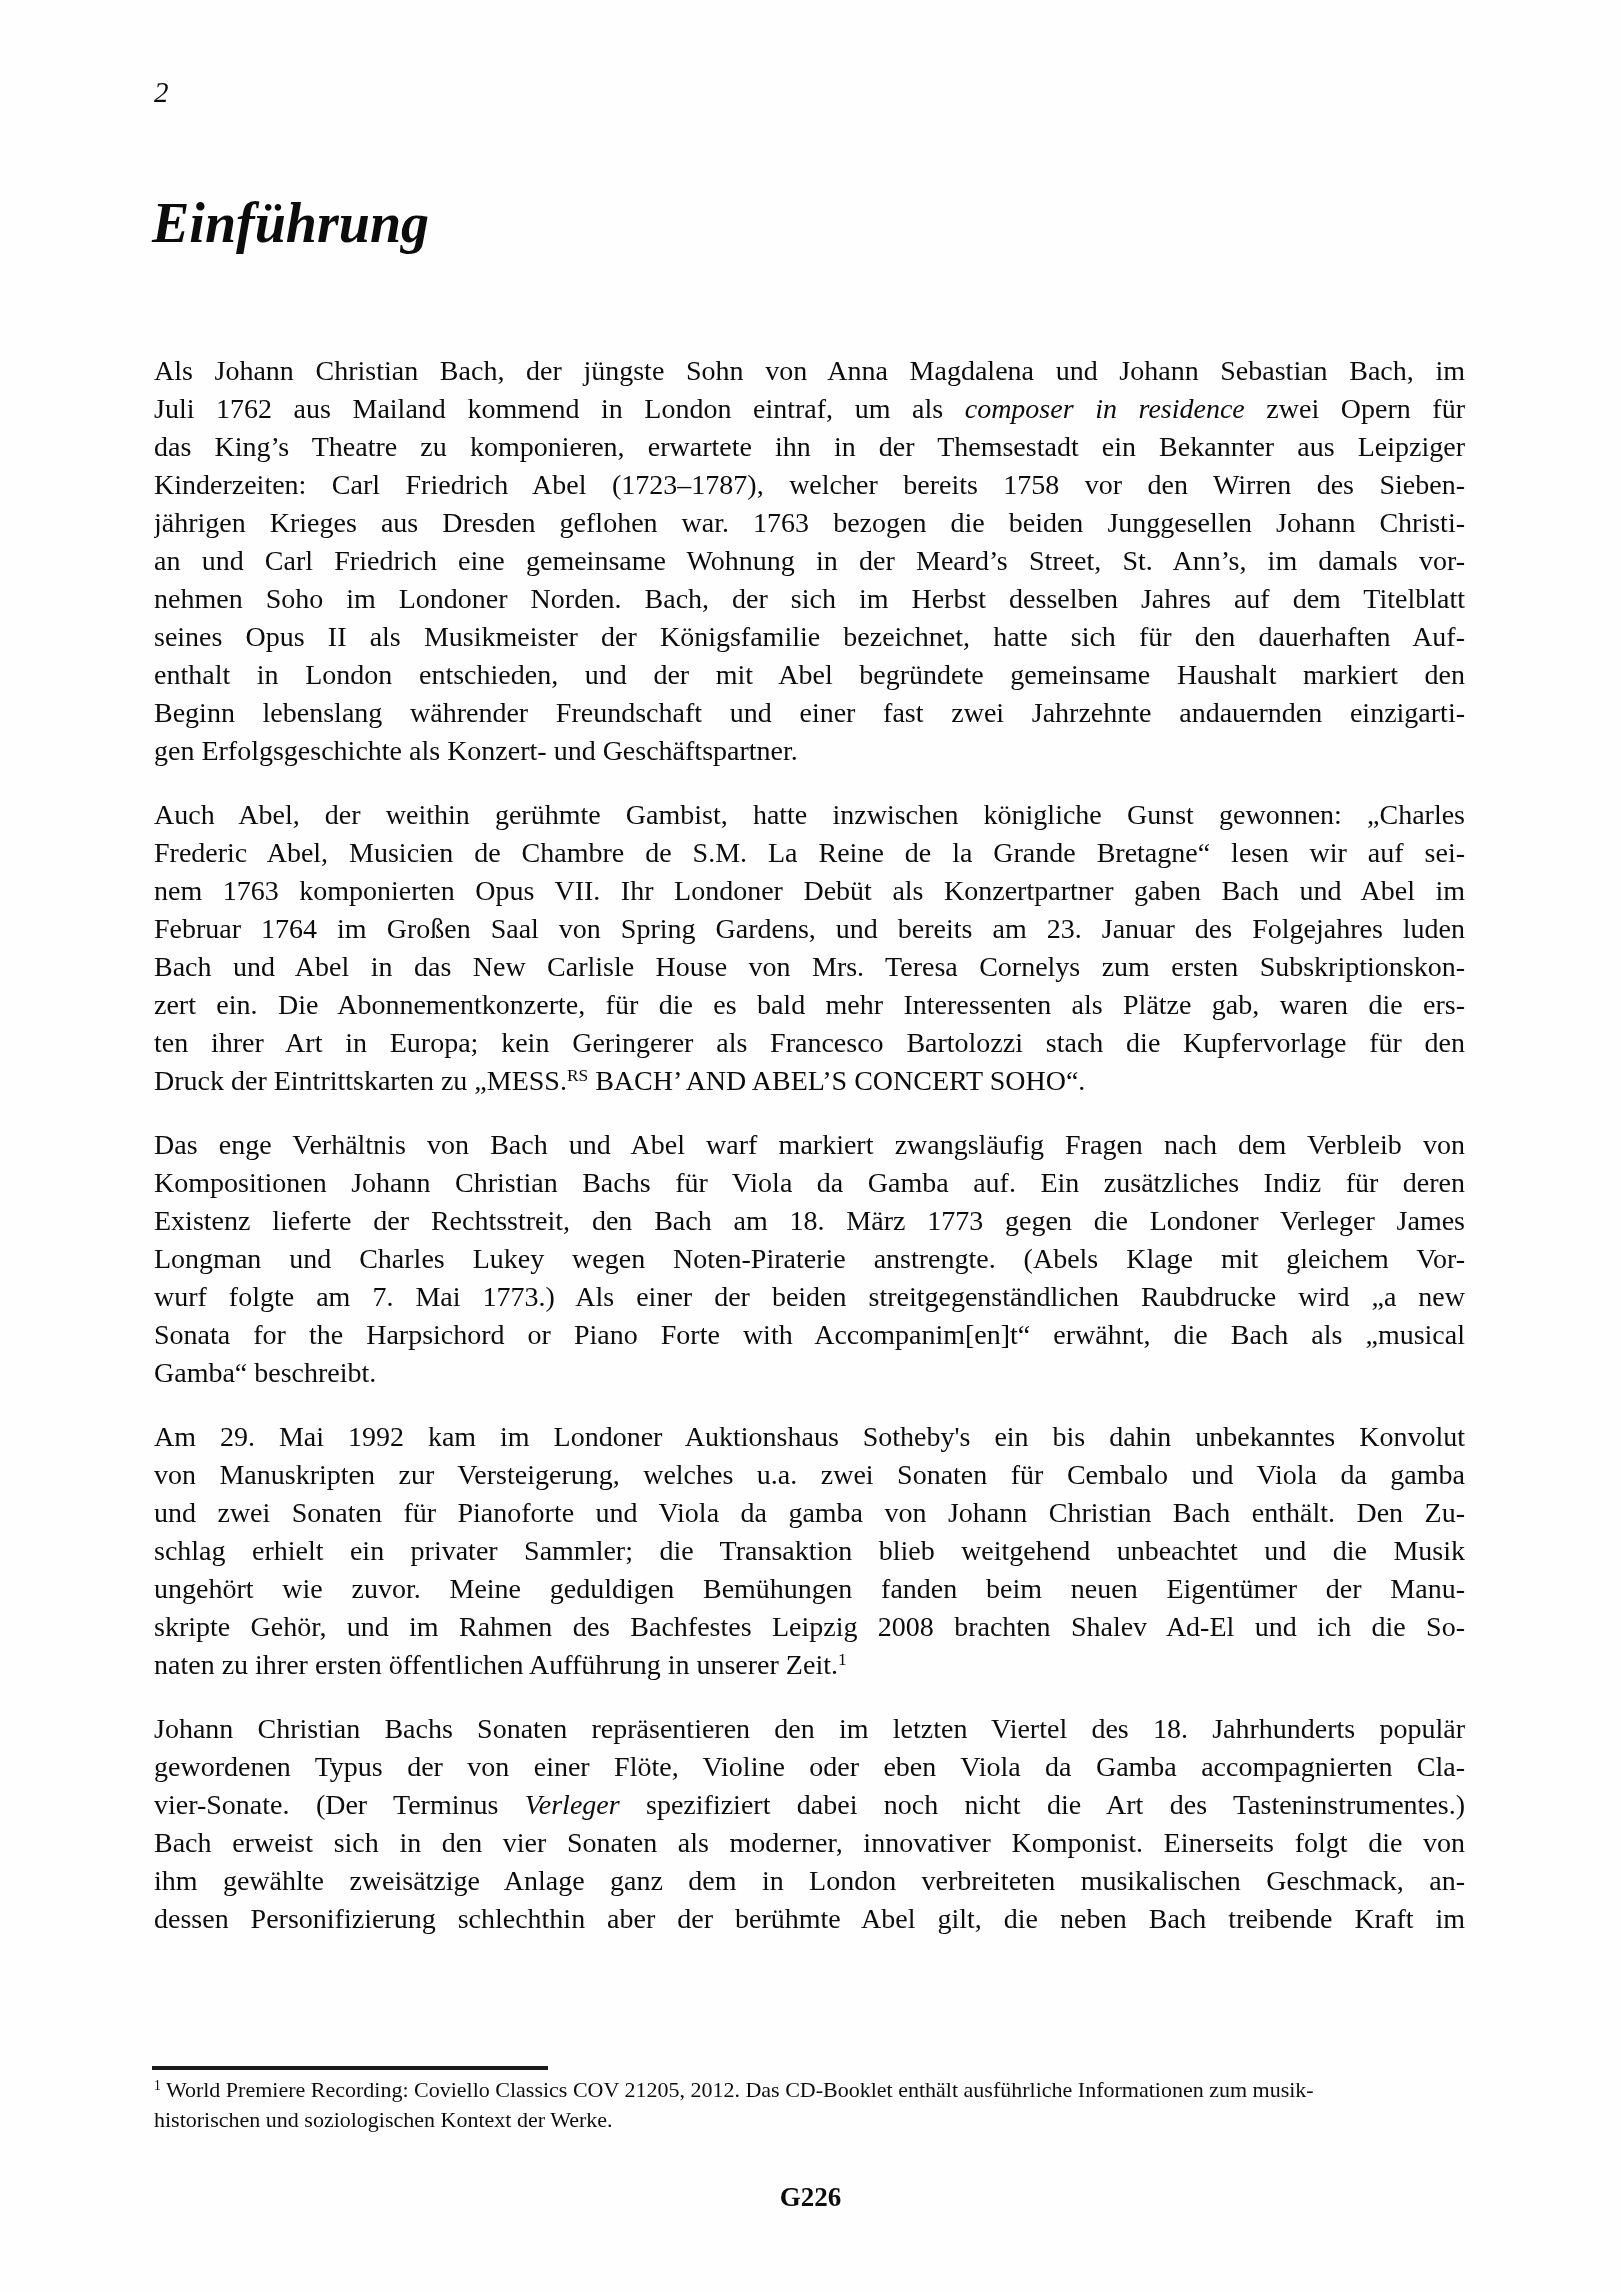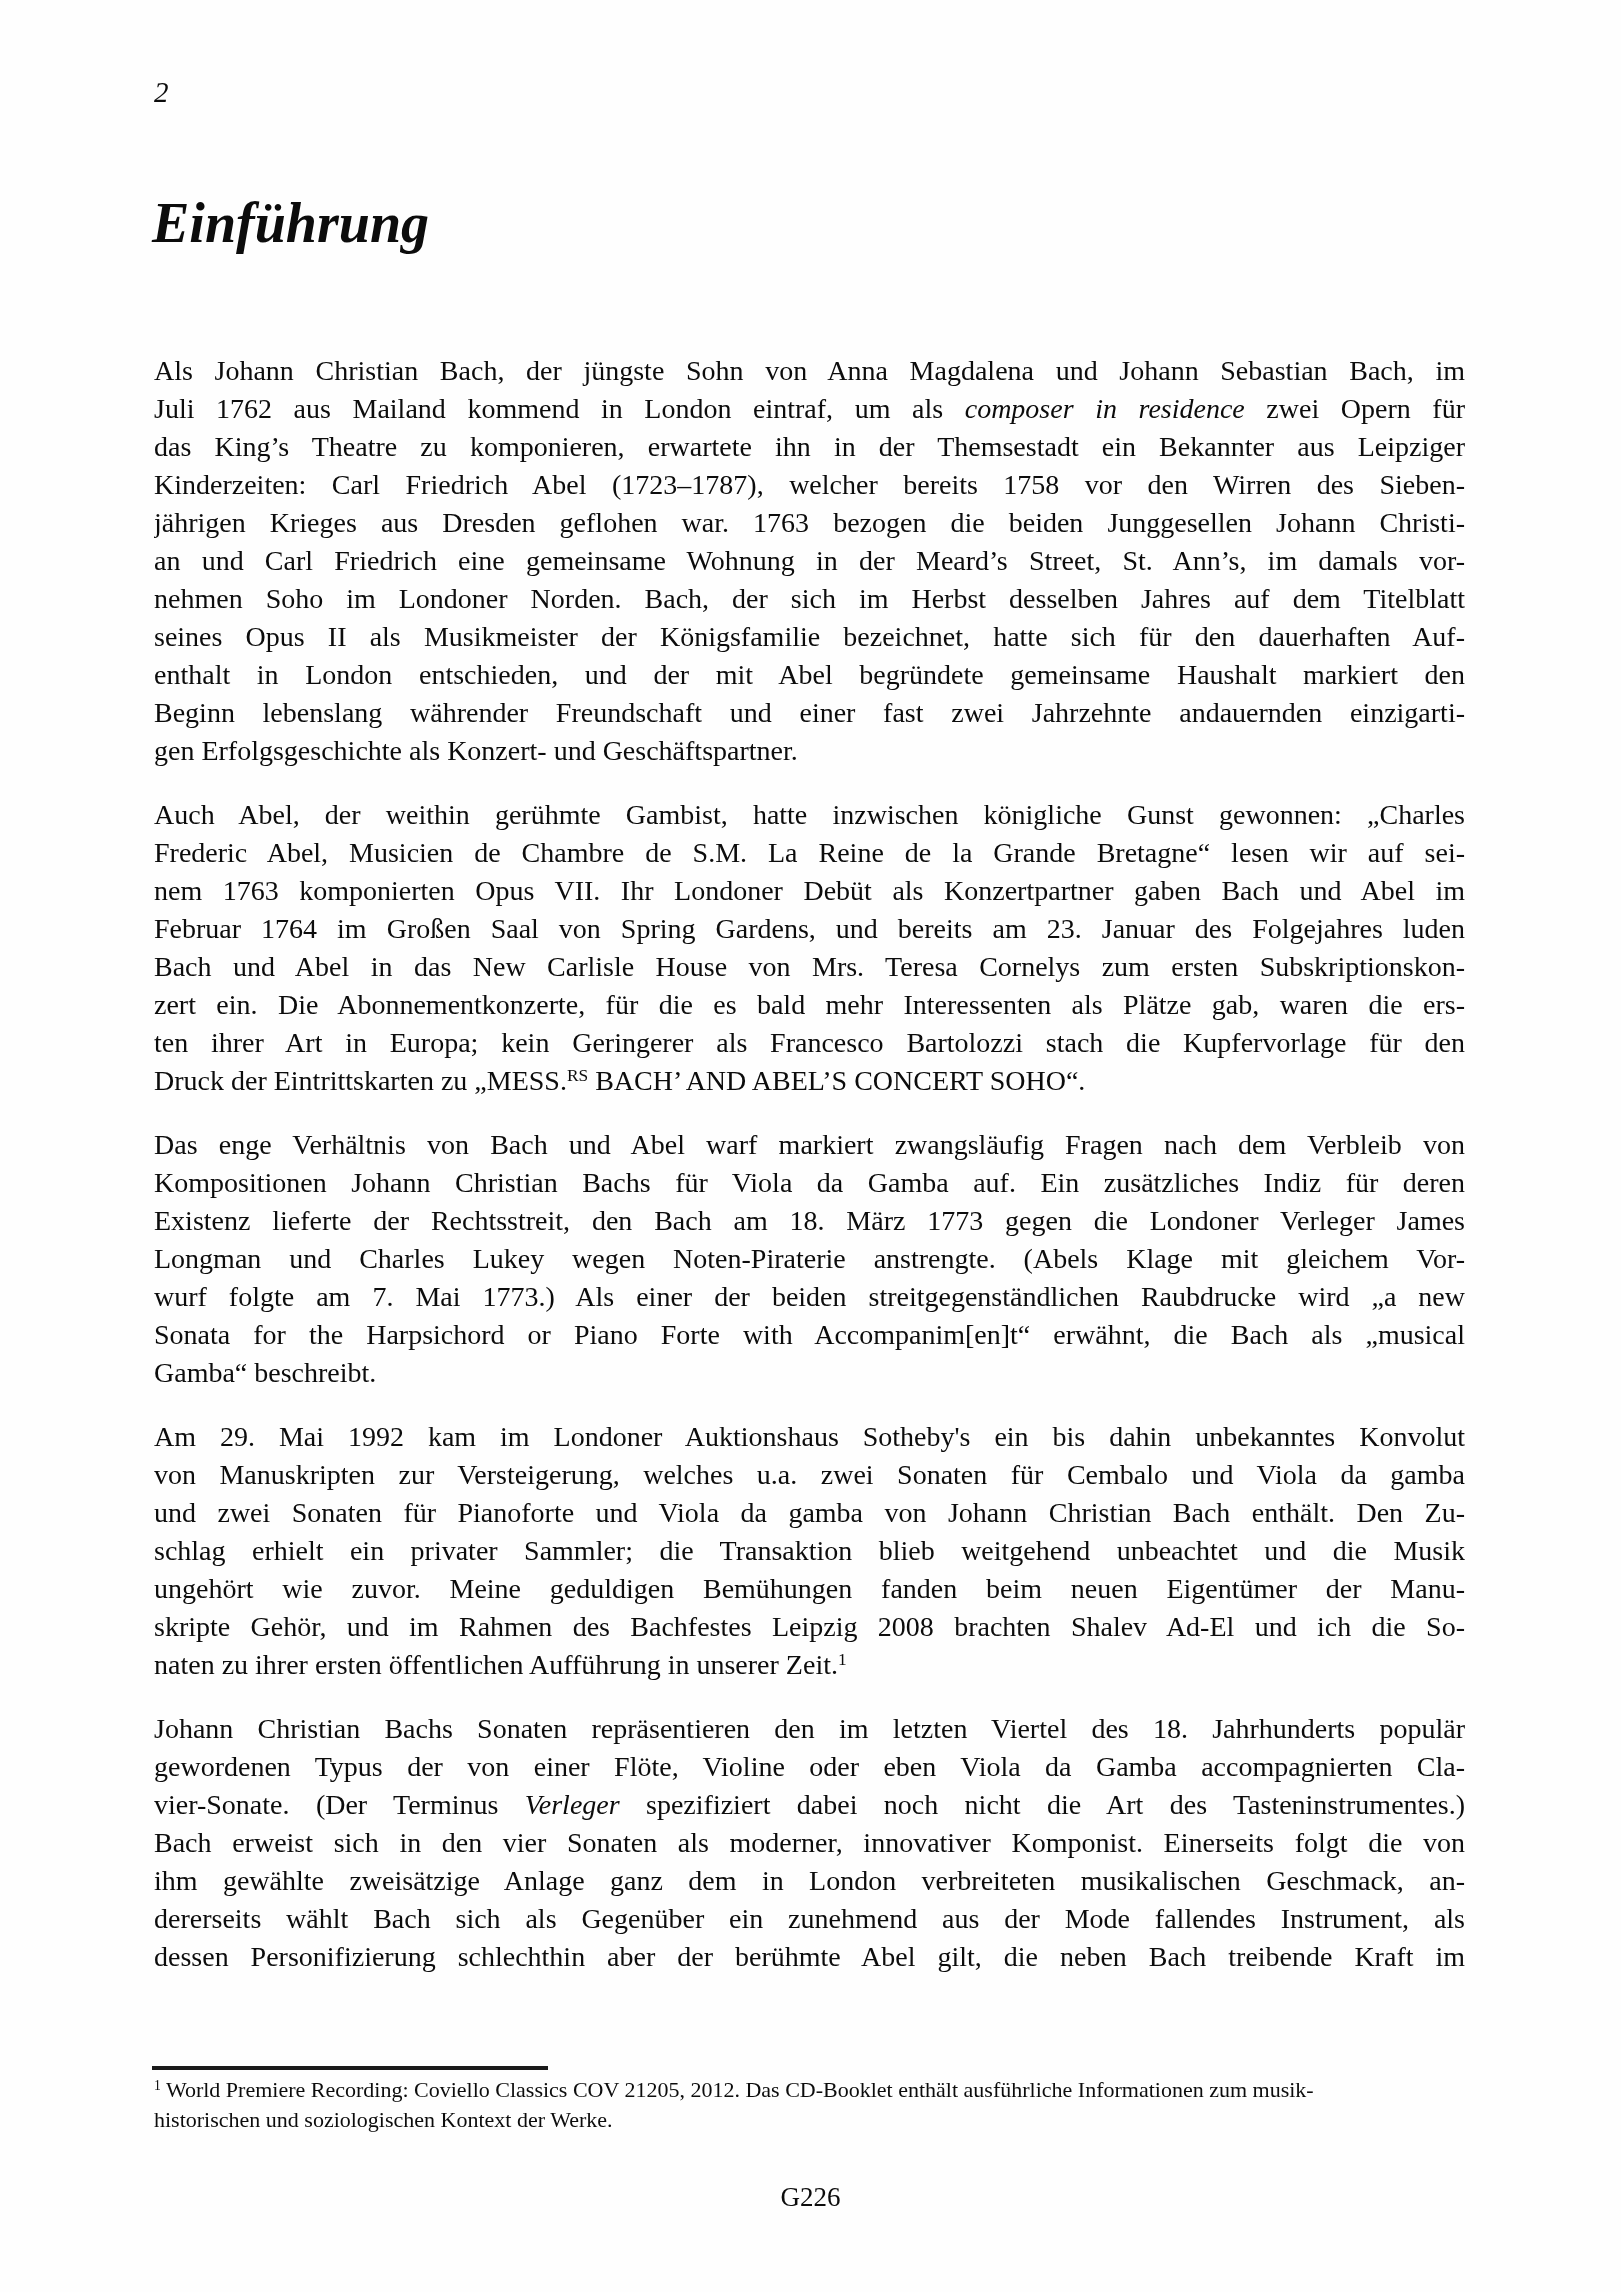--- a/index.html
+++ b/index.html
@@ -36,21 +36,21 @@
     position:absolute; left:152px; top:2066px;
     width:396px; height:3.6px; background:#1a1a1a;
   }
   .footnote {
     position:absolute; left:154px; top:2075px; width:1311px;
     font-size:22px;
   }
   .fn-line { line-height:30px; white-space:nowrap; }
   .footer-plate {
     position:absolute; left:0; top:2182px; width:100%;
-    text-align:center; font-size:27px; line-height:30px;
+    text-align:center; font-size:27px; line-height:30px;font-weight:bold;
   }
 </style>
 </head>
 <body>
 
 <div class="page">
   <div class="page-number">2</div>
   <h1 class="title">Einführung</h1>
   <div class="body-text">
       <div class="paragraph">
@@ -93,21 +93,20 @@
         <div class="line"><span>ungehört wie zuvor. Meine geduldigen Bemühungen fanden beim neuen Eigentümer der Manu-</span></div>
         <div class="line"><span>skripte Gehör, und im Rahmen des Bachfestes Leipzig 2008 brachten Shalev Ad-El und ich die So-</span></div>
         <div class="line ragged"><span>naten zu ihrer ersten öffentlichen Aufführung in unserer Zeit.</span><span class="sup">1</span></div>
       </div>
       <div class="paragraph">
         <div class="line"><span>Johann Christian Bachs Sonaten repräsentieren den im letzten Viertel des 18. Jahrhunderts populär</span></div>
         <div class="line"><span>gewordenen Typus der von einer Flöte, Violine oder eben Viola da Gamba accompagnierten Cla-</span></div>
         <div class="line"><span>vier-Sonate. (Der Terminus </span><span class="italic">Verleger</span><span> spezifiziert dabei noch nicht die Art des Tasteninstrumentes.)</span></div>
         <div class="line"><span>Bach erweist sich in den vier Sonaten als moderner, innovativer Komponist. Einerseits folgt die von</span></div>
         <div class="line"><span>ihm gewählte zweisätzige Anlage ganz dem in London verbreiteten musikalischen Geschmack, an-</span></div>
-        <div class="line"><span>dererseits wählt Bach sich als Gegenüber ein zunehmend aus der Mode fallendes Instrument, als</span></div>
         <div class="line"><span>dessen Personifizierung schlechthin aber der berühmte Abel gilt, die neben Bach treibende Kraft im</span></div>
       </div>
     </div>
   <div class="footnote-rule"></div>
   <div class="footnote">
       <div class="fn-line"><span class="sup">1</span><span> World Premiere Recording: Coviello Classics COV 21205, 2012. Das CD-Booklet enthält ausführliche Informationen zum musik-</span></div>
       <div class="fn-line"><span>historischen und soziologischen Kontext der Werke.</span></div>
     </div>
   <div class="footer-plate">G226</div>
 </div>

